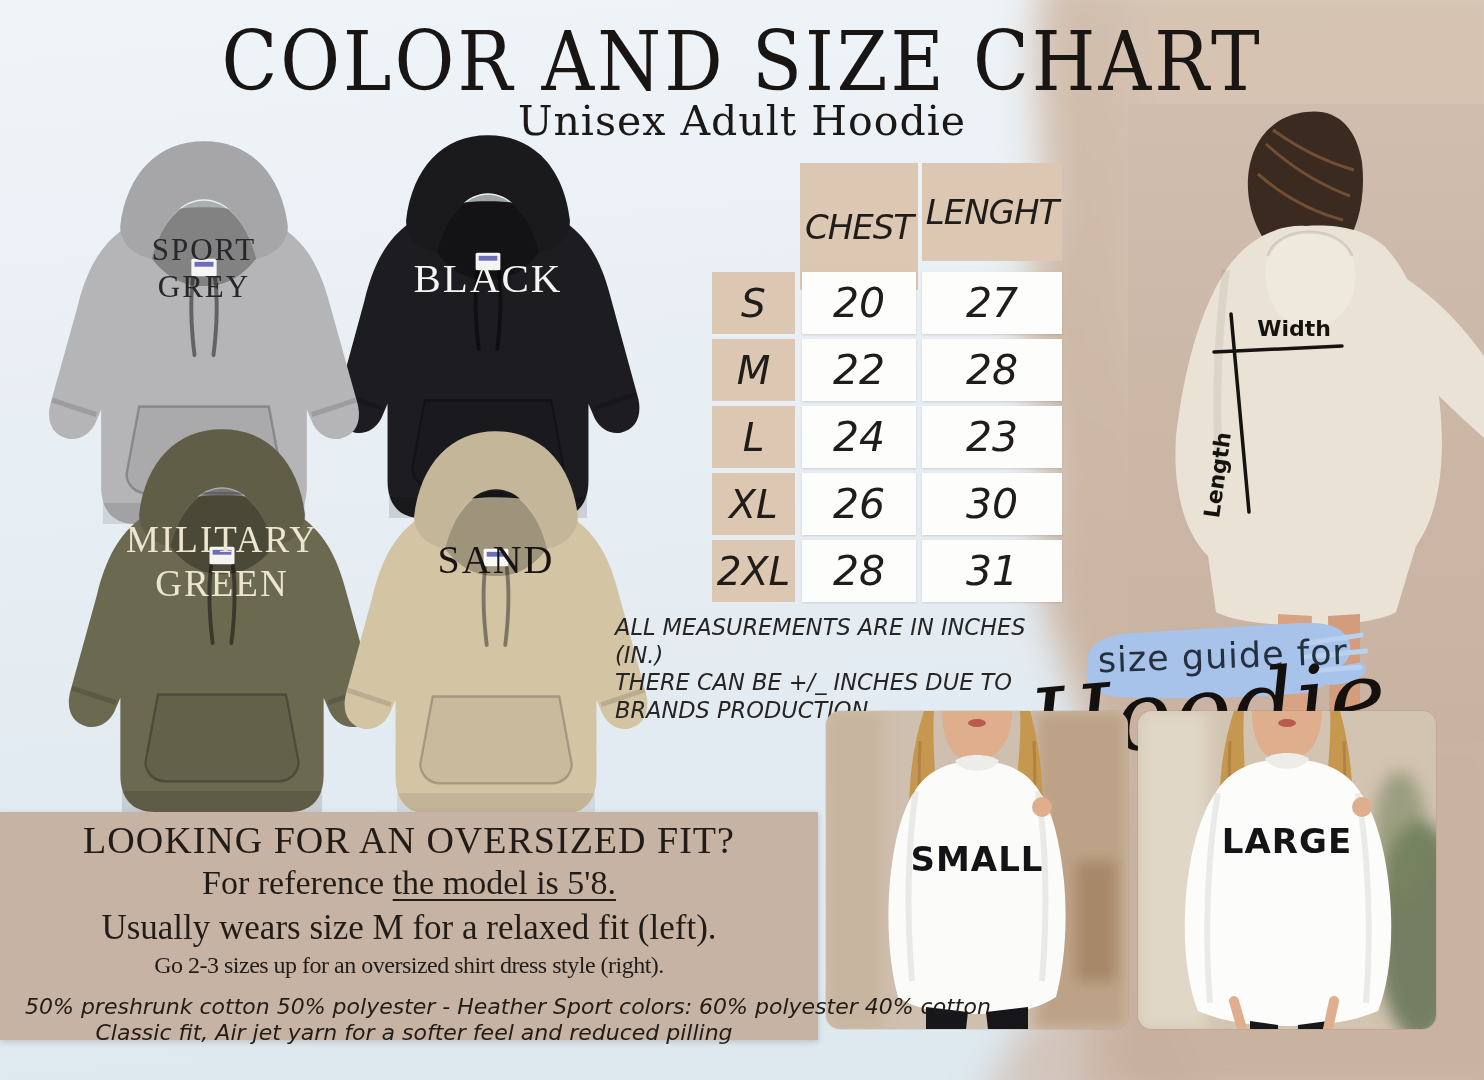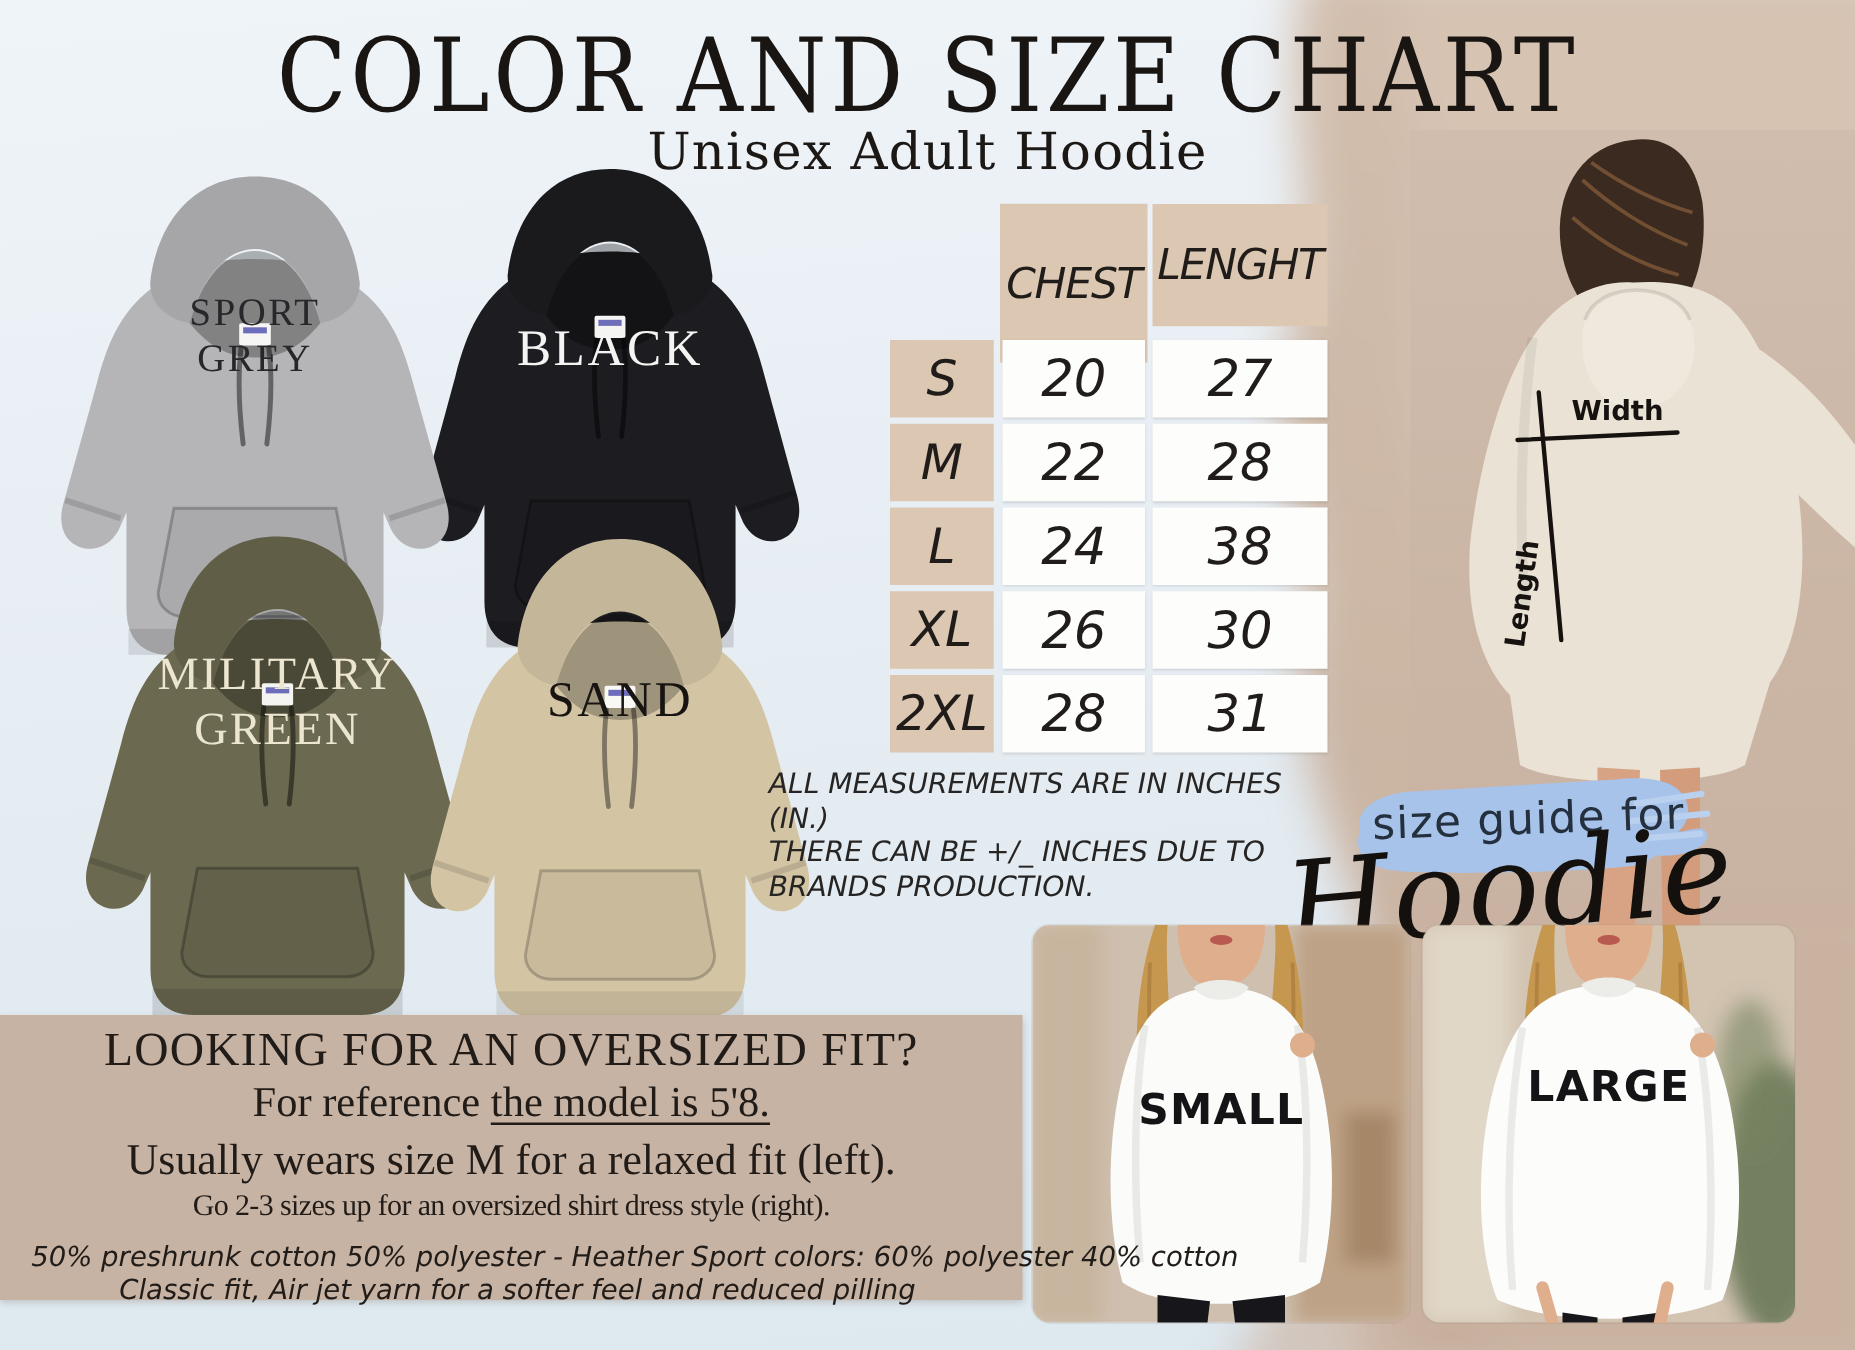--- a/index.html
+++ b/index.html
@@ -46,21 +46,21 @@
   .model svg{width:100%;height:100%;}
 
   
   .brush{left:1074px;top:620px;width:296px;height:84px;transform:rotate(-2deg);}
   .brush .txt{position:absolute;left:24px;top:16px;font-family:"DejaVu Sans",sans-serif;
     font-size:35px;color:#25303f;letter-spacing:1px;}
   .script{left:1028px;top:656px;width:320px;font-family:"DejaVu Serif",serif;font-style:italic;
     font-size:96px;color:#14100d;transform:rotate(-5deg);letter-spacing:2px;}
 
   
-  .fitphoto{top:740px;width:302px;height:318px;border-radius:14px;overflow:hidden;
+  .fitphoto{top:711px;width:302px;height:318px;border-radius:14px;overflow:hidden;
     box-shadow:0 0 0 1px rgba(120,100,85,.12);}
   .fp-left{left:826px;}
   .fp-right{left:1138px;width:298px;}
   .fitphoto svg{width:100%;height:100%;}
   .fitlabel{position:absolute;left:0;right:0;text-align:center;font-family:"DejaVu Sans",sans-serif;
     font-weight:bold;font-size:34px;color:#141417;letter-spacing:1px;}
   .fp-left .fitlabel{top:128px;}
   .fp-right .fitlabel{top:110px;}
 
   
@@ -207,21 +207,21 @@
         <span>28</span>
       </div>
 
     <div class="tb tl" style="top:406px;">
         <span>L</span>
       </div>
     <div class="tb tc" style="left:802px;top:406px;width:114px;">
         <span>24</span>
       </div>
     <div class="tb tc" style="left:922px;top:406px;width:140px;">
-        <span>38</span>
+        <span>23</span>
       </div>
 
     <div class="tb tl" style="top:473px;">
         <span>XL</span>
       </div>
     <div class="tb tc" style="left:802px;top:473px;width:114px;">
         <span>26</span>
       </div>
     <div class="tb tc" style="left:922px;top:473px;width:140px;">
         <span>30</span>

